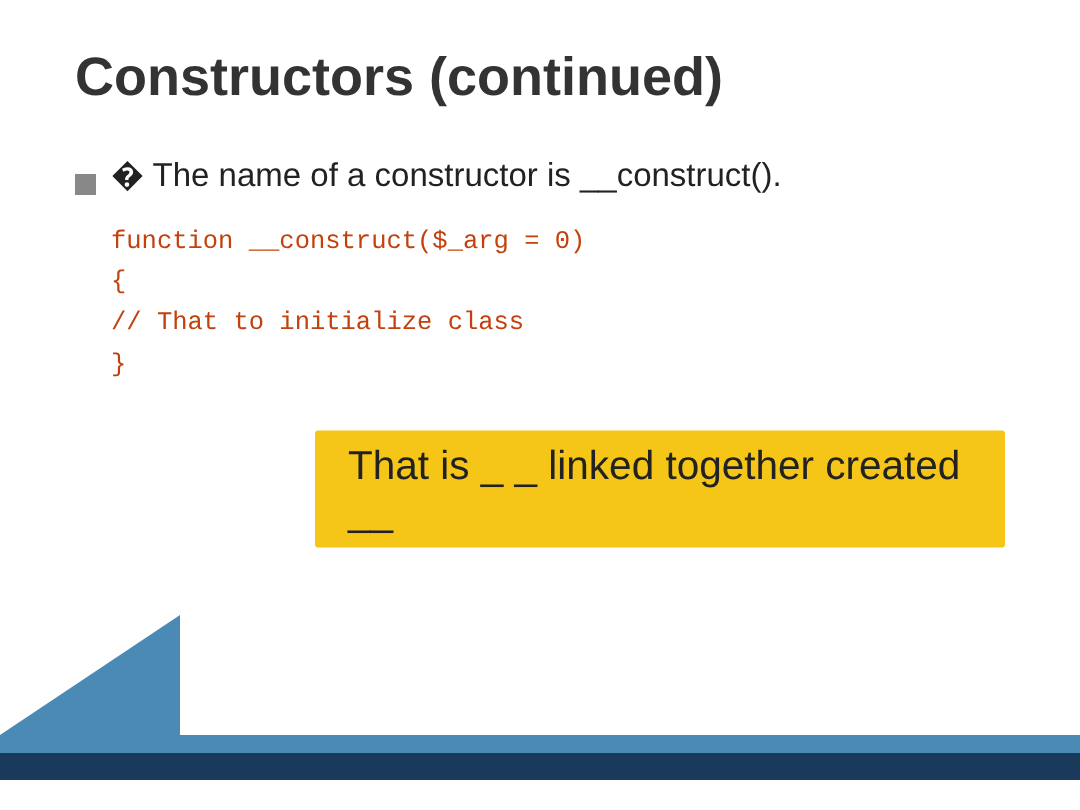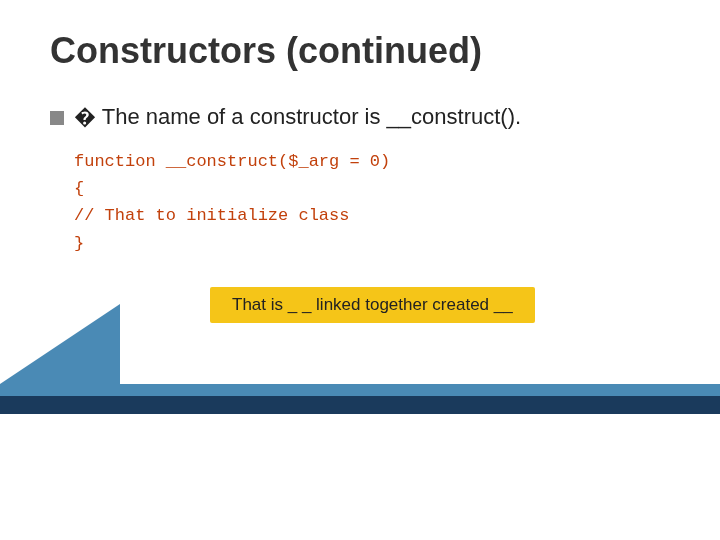--- a/index.html
+++ b/index.html
@@ -8,21 +8,21 @@
       width: 720px;
       height: 540px;
       background: #ffffff;
       font-family: Arial, sans-serif;
       overflow: hidden;
       position: relative;
     }
 
     .slide {
       width: 720px;
-      height: 414px;
+      height: 520px;
       background: #ffffff;
       position: relative;
     }
 
     
     .bottom-bar-dark {
       position: absolute;
       bottom: 0;
       left: 0;
       width: 720px;
@@ -61,21 +61,21 @@
     .title {
       font-size: 36px;
       font-weight: bold;
       color: #333333;
       margin-bottom: 28px;
       font-family: Arial, sans-serif;
     }
 
     .bullet-item {
       display: flex;
-      align-items: center;
+      align-items: flex-end;
       margin-bottom: 18px;
       font-size: 22px;
       color: #222222;
     }
 
     .bullet-square {
       display: inline-block;
       width: 14px;
       height: 14px;
       background: #888888;
@@ -97,21 +97,21 @@
       margin-left: 24px;
       margin-top: 8px;
       line-height: 1.6;
       background: transparent;
     }
 
     .highlight-box {
       display: inline-block;
       background: #f5c518;
       color: #222222;
-      font-size: 17px;
+      font-size: 27px;
       font-family: Arial, sans-serif;
       padding: 8px 22px;
       margin-top: 30px;
       margin-left: 160px;
       border-radius: 2px;
     }
 
     .example-section {
       margin-top: 10px;
     }

